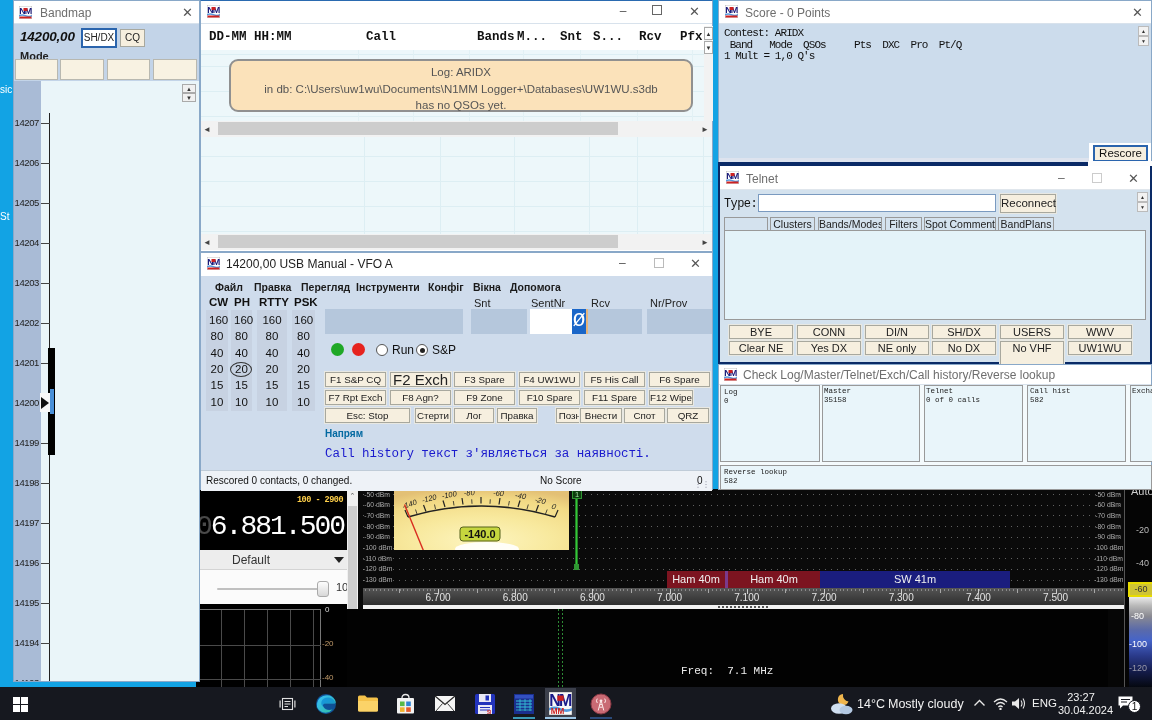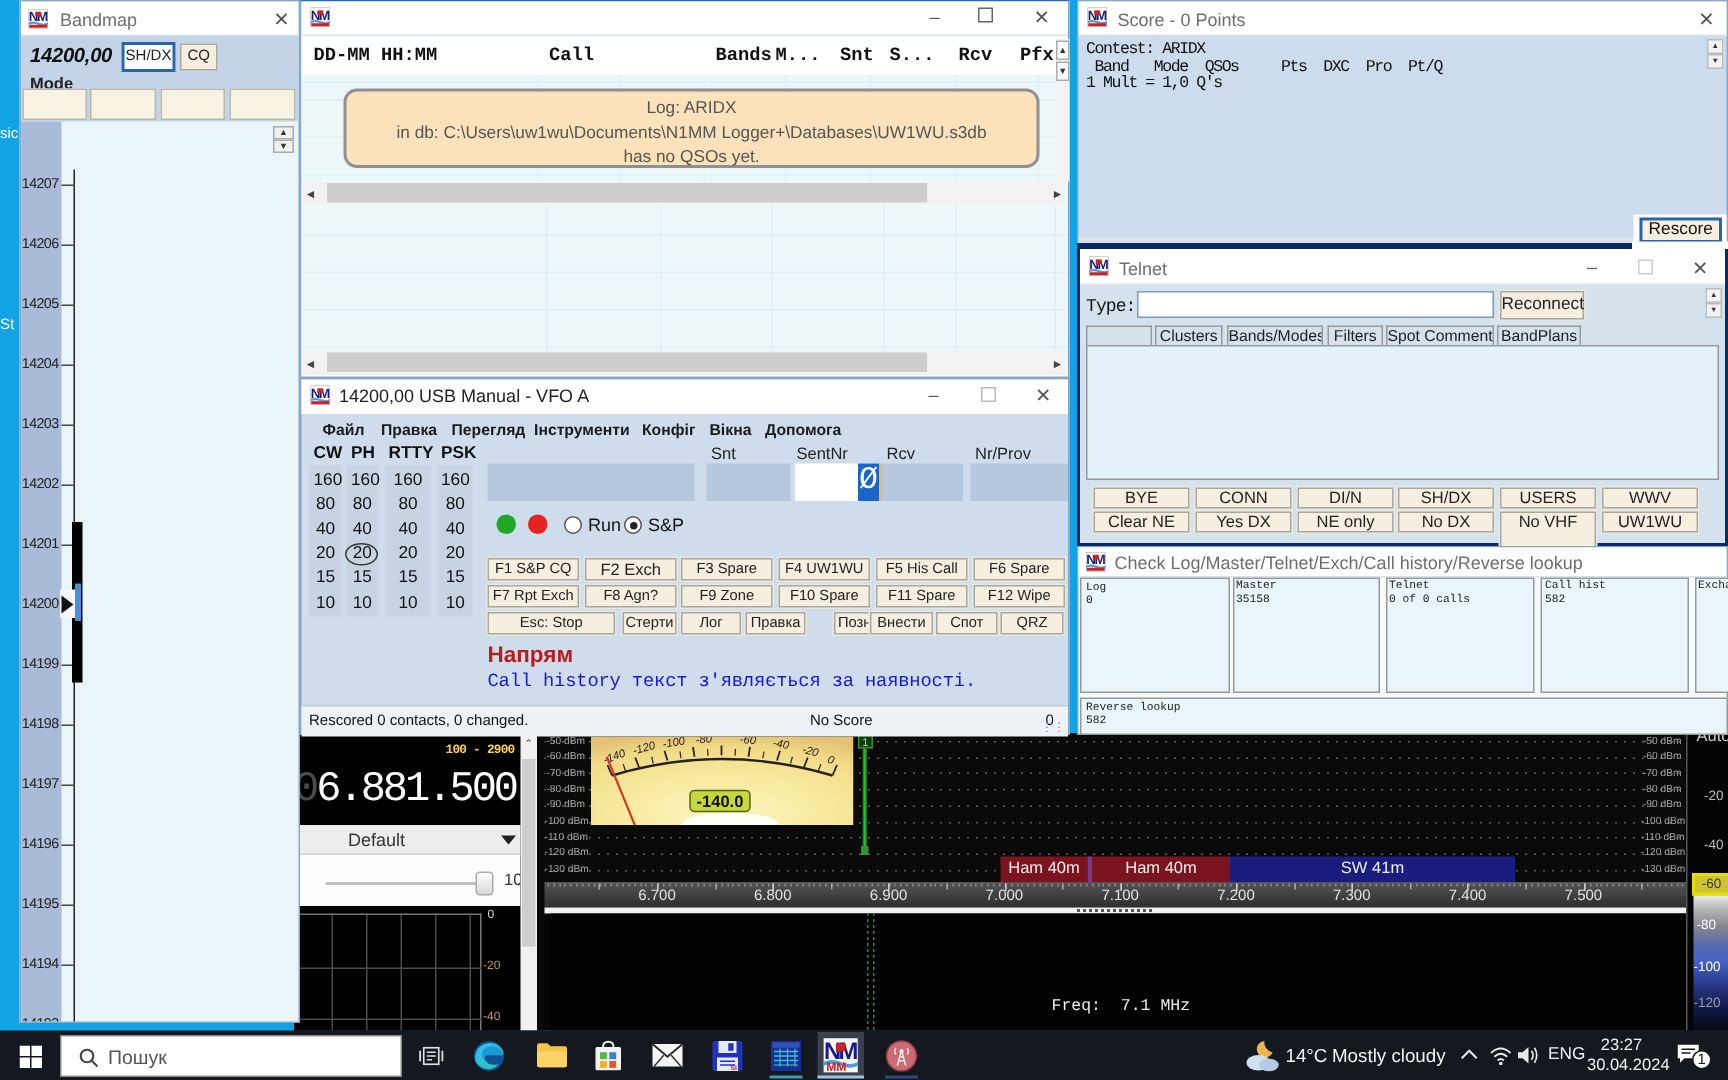--- a/index.html
+++ b/index.html
@@ -375,21 +375,21 @@
       <div class="abs" style="left:520.2px;top:4px;width:36px;text-align:center;font-size:10px;color:#e4e4e4">7.300</div>
       <div class="abs" style="left:538px;top:1px;width:1px;height:5px;background:#ccc"></div>
       <div class="abs" style="left:597.4px;top:4px;width:36px;text-align:center;font-size:10px;color:#e4e4e4">7.400</div>
       <div class="abs" style="left:615px;top:1px;width:1px;height:5px;background:#ccc"></div>
       <div class="abs" style="left:674.6px;top:4px;width:36px;text-align:center;font-size:10px;color:#e4e4e4">7.500</div>
       <div class="abs" style="left:693px;top:1px;width:1px;height:5px;background:#ccc"></div>
     </div>
   <div class="abs" style="left:167px;top:116px;width:761px;height:4px;background:#f2f2f2"></div>
   <div class="abs" style="left:522px;top:116.5px;width:50px;height:2.5px;background-image:repeating-linear-gradient(90deg,#555 0 2px,transparent 2px 4px)"></div>
 
-  <div class="abs" style="left:171px;top:120px;width:761px;height:78px;background:#020202">
+  <div class="abs" style="left:151px;top:120px;width:761px;height:78px;background:#020202">
     <div class="abs" style="left:211px;top:0;width:1px;height:78px;background-image:repeating-linear-gradient(#2d8a35 0 2px,transparent 2px 4px)"></div>
     <div class="abs" style="left:214.5px;top:0;width:1px;height:78px;background-image:repeating-linear-gradient(#2d8a35 0 2px,transparent 2px 4px)"></div>
     <div class="abs mono" style="left:334px;top:56px;font-size:11px;color:#ededed">Freq:&nbsp; 7.1 MHz</div>
   </div>
 
   <div class="abs" style="left:928px;top:0;width:28px;height:198px;background:#050505;border-left:1px solid #555;overflow:hidden">
     <div class="abs" style="left:6px;top:-4px;font-size:11px;color:#ccc">Auto</div>
     <div class="abs" style="left:11px;top:36px;font-size:9px;color:#bbb">-20</div>
     <div class="abs" style="left:11px;top:69px;font-size:9px;color:#bbb">-40</div>
     <div class="abs" style="left:4px;top:94px;width:24px;height:104px;background:linear-gradient(#f5f5ea 0%,#ffffff 10%,#b8b8b8 22%,#8a8a92 32%,#5a6aaa 45%,#4664c8 55%,#2a3a8a 70%,#141c4a 85%,#050810 100%)">
@@ -622,42 +622,42 @@
   <div class="abs" style="left:130px;top:90px;width:13px;height:13px;border-radius:50%;background:#1fa826"></div>
   <div class="abs" style="left:151px;top:90px;width:13px;height:13px;border-radius:50%;background:#e6231e"></div>
   <div class="abs" style="left:175px;top:91px;width:12px;height:12px;border-radius:50%;background:#fff;border:1px solid #555"></div>
   <div class="abs" style="left:191px;top:90px;font-size:12px;color:#111">Run</div>
   <div class="abs" style="left:215px;top:91px;width:12px;height:12px;border-radius:50%;background:#fff;border:1px solid #555"></div>
   <div class="abs" style="left:218.5px;top:94.5px;width:5px;height:5px;border-radius:50%;background:#222"></div>
   <div class="abs" style="left:231px;top:90px;font-size:12px;color:#111">S&amp;P</div>
 
   <div id="fkeys">
       <div class="cream" style="left:124px;top:119px;width:61px;height:15px;line-height:14px;font-size:9.8px">F1 S&amp;P CQ</div>
-      <div class="cream" style="left:189px;top:119px;width:61px;height:15px;line-height:14px;font-size:11px">F2 Exch</div>
+      <div class="cream" style="left:189px;top:119px;width:61px;height:15px;line-height:14px;font-size:15px">F2 Exch</div>
       <div class="cream" style="left:253px;top:119px;width:61px;height:15px;line-height:14px;font-size:9.8px">F3 Spare</div>
       <div class="cream" style="left:318px;top:119px;width:61px;height:15px;line-height:14px;font-size:9.8px">F4 UW1WU</div>
       <div class="cream" style="left:383px;top:119px;width:61px;height:15px;line-height:14px;font-size:9.8px">F5 His Call</div>
       <div class="cream" style="left:448px;top:119px;width:61px;height:15px;line-height:14px;font-size:9.8px">F6 Spare</div>
       <div class="cream" style="left:124px;top:137px;width:61px;height:15px;line-height:14px;font-size:9.8px">F7 Rpt Exch</div>
       <div class="cream" style="left:189px;top:137px;width:61px;height:15px;line-height:14px;font-size:9.8px">F8 Agn?</div>
       <div class="cream" style="left:253px;top:137px;width:61px;height:15px;line-height:14px;font-size:9.8px">F9 Zone</div>
       <div class="cream" style="left:318px;top:137px;width:61px;height:15px;line-height:14px;font-size:9.8px">F10 Spare</div>
       <div class="cream" style="left:383px;top:137px;width:61px;height:15px;line-height:14px;font-size:9.8px">F11 Spare</div>
-      <div class="cream" style="left:448px;top:137px;width:61px;height:15px;line-height:14px;font-size:9.8px">F12 Wipe</div>
+      <div class="cream" style="left:448px;top:137px;width:44px;height:15px;line-height:14px;font-size:9.8px">F12 Wipe</div>
       <div class="cream" style="left:124px;top:155px;width:85px;height:15px;line-height:14px;font-size:9.8px">Esc: Stop</div>
       <div class="cream" style="left:214px;top:155px;width:36px;height:15px;line-height:14px;font-size:9.8px">Стерти</div>
       <div class="cream" style="left:253px;top:155px;width:40px;height:15px;line-height:14px;font-size:9.8px">Лог</div>
       <div class="cream" style="left:296px;top:155px;width:40px;height:15px;line-height:14px;font-size:9.8px">Правка</div>
       <div class="cream" style="left:355px;top:155px;width:38px;height:15px;line-height:14px;font-size:9.8px">Познач</div>
       <div class="cream" style="left:379px;top:155px;width:42px;height:15px;line-height:14px;font-size:9.8px">Внести</div>
       <div class="cream" style="left:423px;top:155px;width:41px;height:15px;line-height:14px;font-size:9.8px">Спот</div>
       <div class="cream" style="left:466px;top:155px;width:42px;height:15px;line-height:14px;font-size:9.8px">QRZ</div>
     </div>
 
-  <div class="abs" style="left:124px;top:175px;font-size:15px;font-weight:bold;color:#b91c1c">Напрям</div>
+  <div class="abs" style="left:124px;top:175px;font-size:10px;font-weight:bold;color:#0369a1">Напрям</div>
   <div class="abs mono" style="left:124px;top:193.5px;font-size:12.5px;letter-spacing:-0.1px;color:#1a1acd">Call history текст з'являється за наявності.</div>
 
   <div class="abs" style="left:0;top:217px;width:511px;height:21px;background:#eef2f7;border-top:1px solid #c0ccd8">
     <div class="abs" style="left:5px;top:4px;font-size:10px;color:#111">Rescored 0 contacts, 0 changed.</div>
     <div class="abs" style="left:339px;top:4px;font-size:10px;color:#111">No Score</div>
     <div class="abs" style="left:496px;top:4px;font-size:10px;color:#111">0</div>
     <div class="abs" style="right:2px;bottom:2px;font-size:8px;color:#889">⋮⋮</div>
   </div>
 </div>
 
@@ -758,27 +758,20 @@
 
 <div id="taskbar" class="abs" style="left:0;top:687px;width:1152px;height:33px;background:#16181f">
 
   <svg class="abs" style="left:13px;top:10px" width="15" height="15" viewBox="0 0 15 15">
       <rect x="0" y="0" width="7" height="7" fill="#fff"></rect>
       <rect x="8" y="0" width="7" height="7" fill="#fff"></rect>
       <rect x="0" y="8" width="7" height="7" fill="#fff"></rect>
       <rect x="8" y="8" width="7" height="7" fill="#fff"></rect>
     </svg>
 
-  <div class="abs" style="left:40px;top:3px;width:228px;height:28px;background:#fff;border:1px solid #888">
-    <svg class="abs" style="left:11px;top:7px" width="14" height="14" viewBox="0 0 14 14">
-        <circle cx="6" cy="6" r="4.2" fill="none" stroke="#444" stroke-width="1.4"></circle>
-        <line x1="9.2" y1="9.2" x2="13" y2="13" stroke="#444" stroke-width="1.4"></line>
-      </svg>
-    <span class="abs" style="left:31px;top:6px;font-size:13px;color:#555">Пошук</span>
-  </div>
 
   <svg class="abs" style="left:279px;top:9px" width="17" height="16" viewBox="0 0 17 16">
       <rect x="3.5" y="2.5" width="10" height="11" fill="none" stroke="#dfdfdf" stroke-width="1.1"></rect>
       <rect x="0.5" y="4.5" width="1.2" height="7" fill="#dfdfdf"></rect>
       <rect x="15.3" y="4.5" width="1.2" height="7" fill="#dfdfdf"></rect>
       <line x1="5.5" y1="5.5" x2="11.5" y2="5.5" stroke="#dfdfdf" stroke-width="1"></line>
       <line x1="5.5" y1="8" x2="11.5" y2="8" stroke="#dfdfdf" stroke-width="1"></line>
       <line x1="5.5" y1="10.5" x2="9" y2="10.5" stroke="#dfdfdf" stroke-width="1"></line>
     </svg>
 

